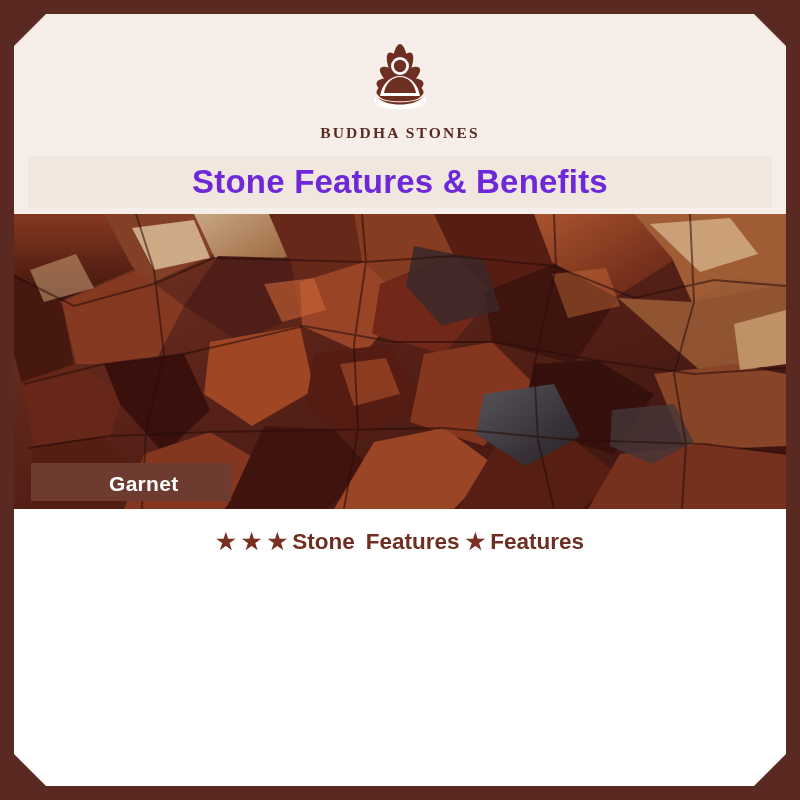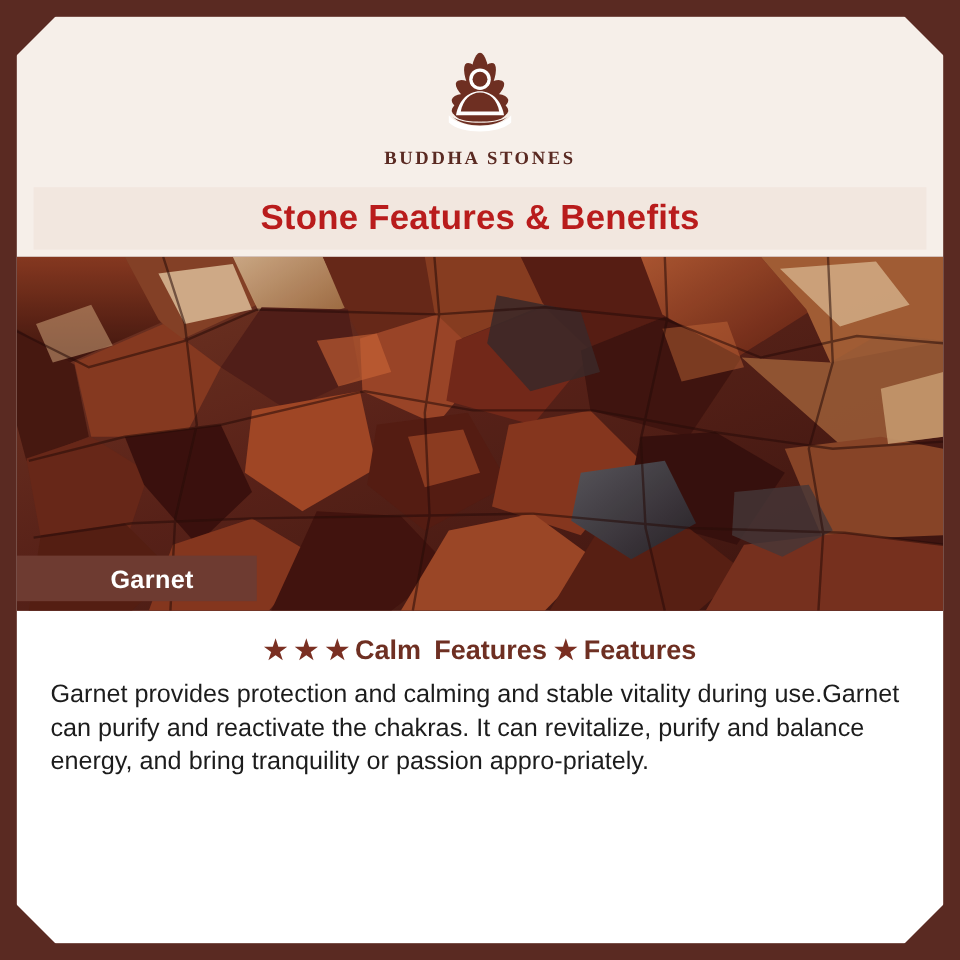--- a/index.html
+++ b/index.html
@@ -109,44 +109,44 @@
     margin-top: 14px;
     margin-left: 14px;
     margin-right: 14px;
     height: 52px;
     background: #f2e7df;
     display: flex;
     align-items: center;
     justify-content: center;
   }
   .title-text {
-    font-size: 29px;
+    font-size: 33px;
     font-weight: bold;
-    color: #b91c1c;
+    color: #6d28d9;
     font-family: "Liberation Sans", sans-serif;
     letter-spacing: 0.2px;
   }
 
   
   .photo {
     position: relative;
     margin-top: 6px;
     width: 772px;
     height: 295px;
     overflow: hidden;
     background: #5b241c;
   }
   .photo svg {
     display: block;
   }
 
   
   .stone-label {
     position: absolute;
-    left: 0;
+    left: 17px;
     bottom: 8px;
     min-width: 200px;
     height: 38px;
     background: #6e3b31;
     display: flex;
     align-items: center;
     padding: 4px 26px 0 78px;
     box-sizing: border-box;
   }
   .stone-label span {
@@ -338,33 +338,32 @@
     <div class="content">
       <div class="keywords">
         <span class="kw">
           <span class="star">★</span>
         </span>
         <span class="kw">
           <span class="star">★</span>
         </span>
         <span class="kw">
           <span class="star">★</span>
-          <span>Calm</span>
+          <span>Stone</span>
         </span>
         <span class="kw">
           <span class="star"></span>
           <span>Features</span>
         </span>
         <span class="kw">
           <span class="star">★</span>
           <span>Features</span>
         </span>
       </div>
 
-      <p class="desc">Garnet provides protection and calming and stable vitality during use.Garnet can purify and reactivate the chakras. It can revitalize, purify and balance energy, and bring tranquility or passion appro-priately.</p>
     </div>
 
   </div>
 
   <div class="frame-top"></div>
   <div class="frame-bottom"></div>
   <div class="frame-left"></div>
   <div class="frame-right"></div>
   <div class="corner corner-tl"></div>
   <div class="corner corner-tr"></div>

